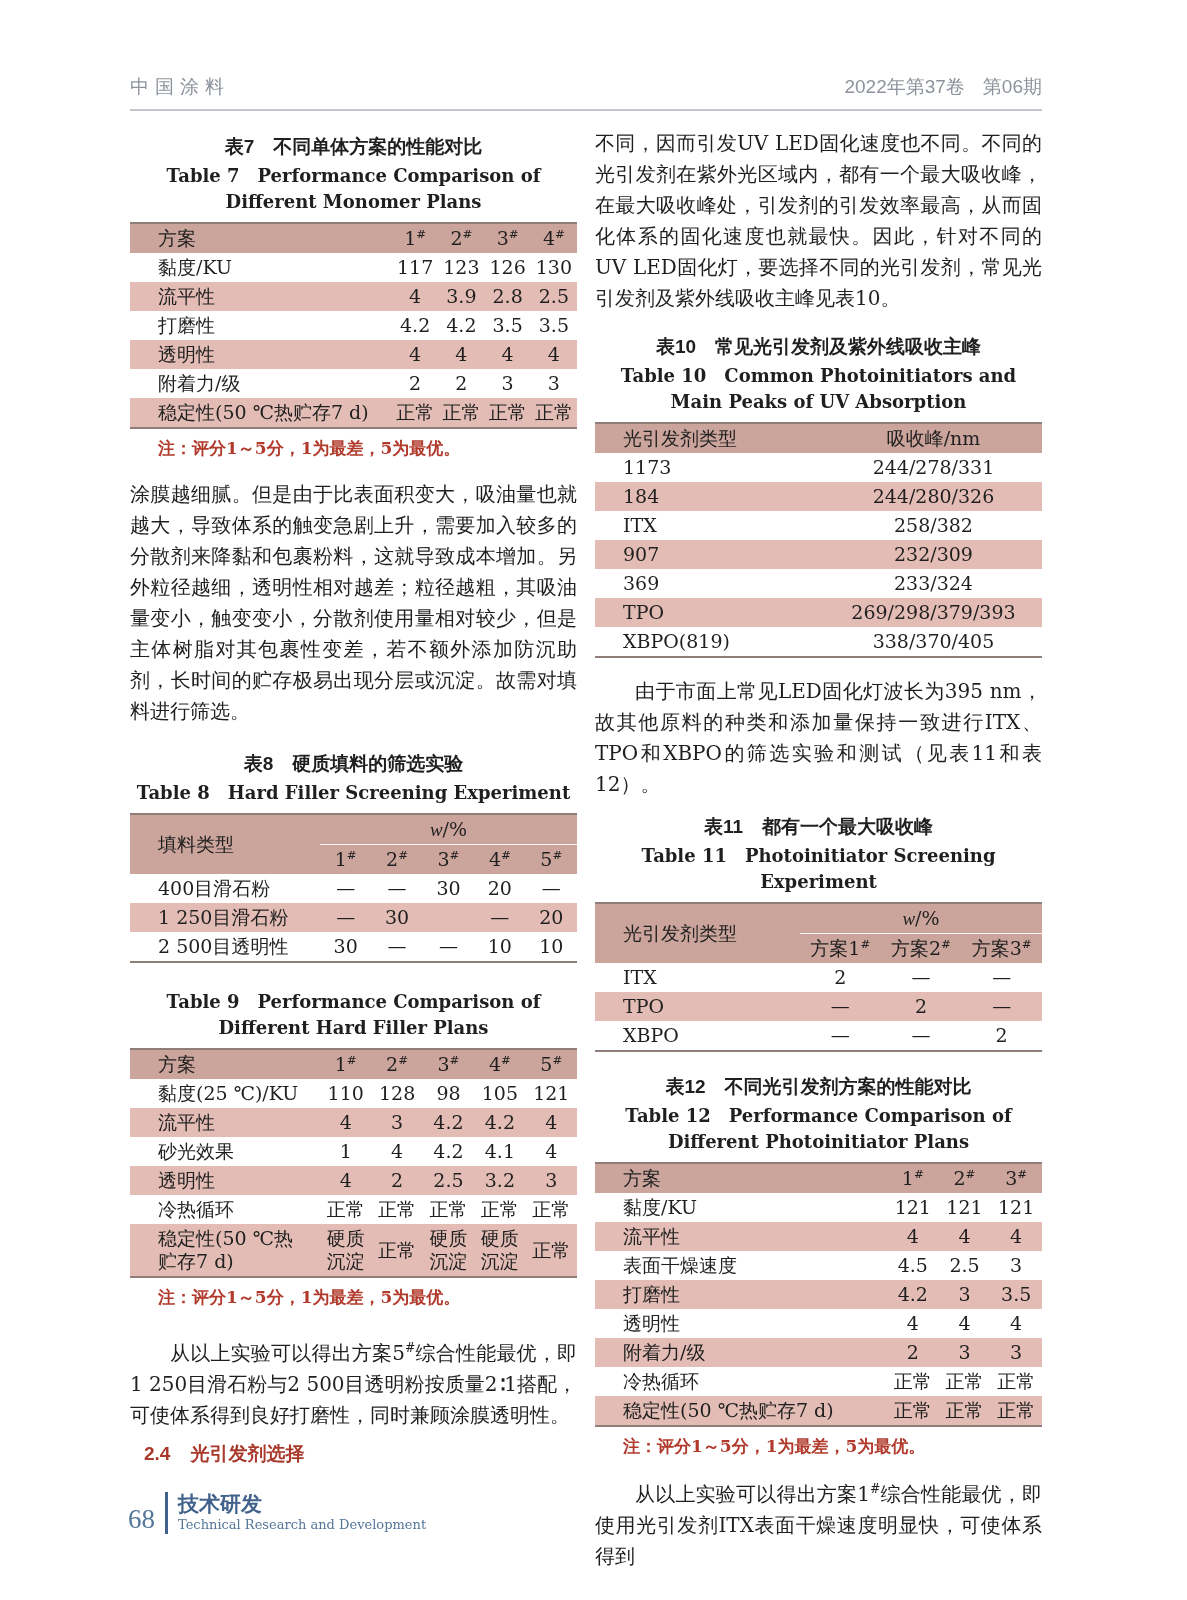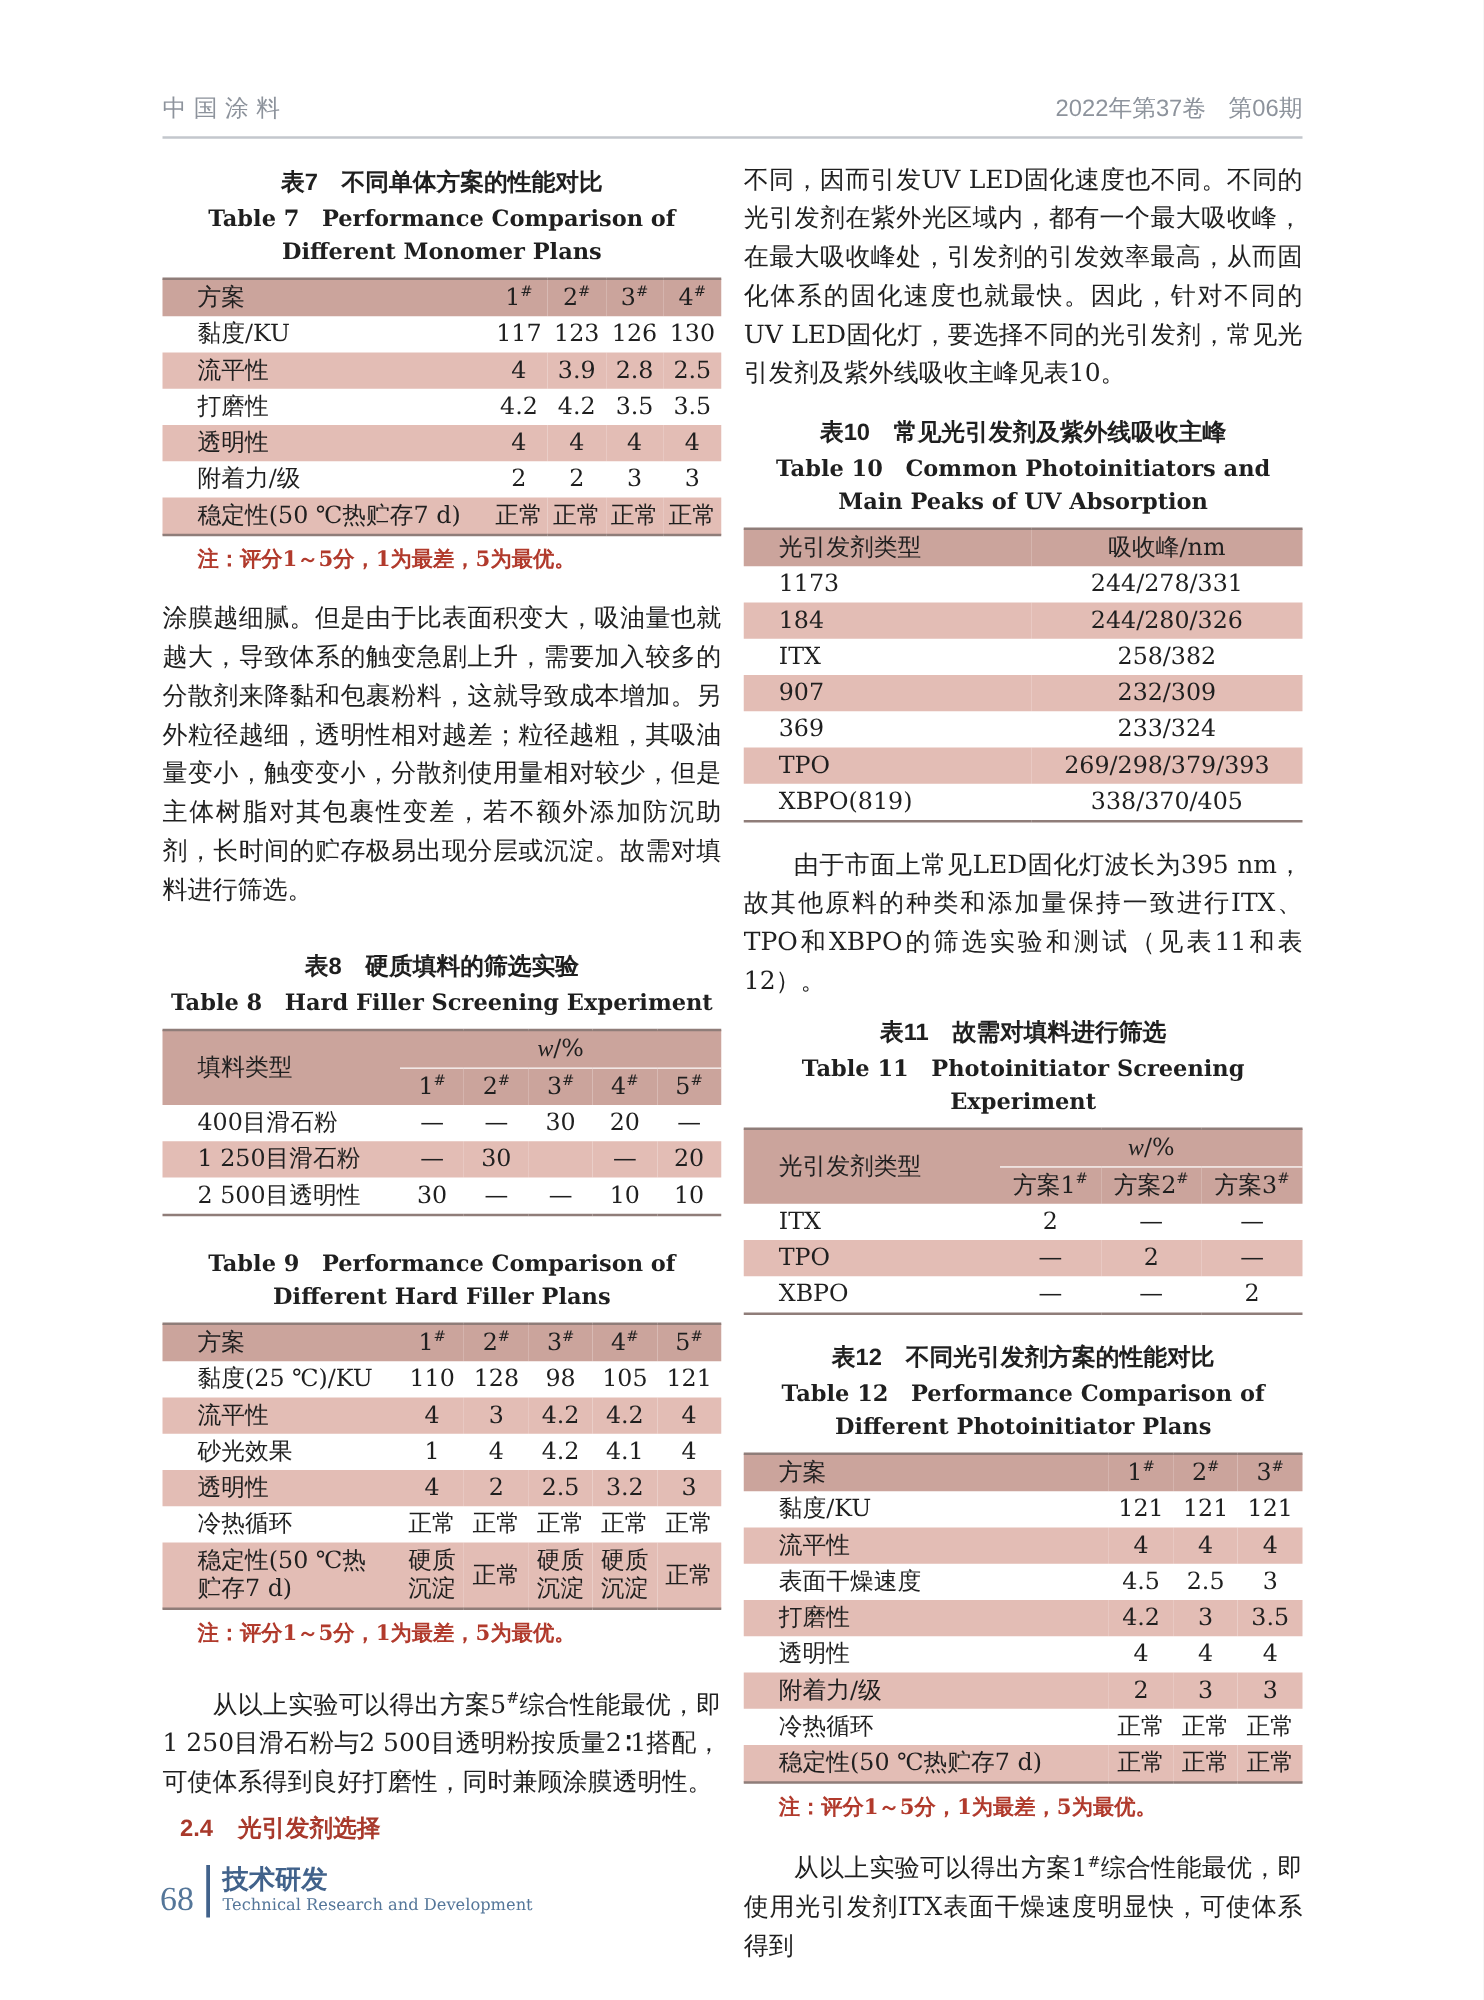--- a/index.html
+++ b/index.html
@@ -42,21 +42,21 @@
   .body-p{
     margin:0;
     font-size:20px;line-height:31px;
     text-align:justify;
     text-justify:inter-ideograph;
   }
   .body-p.indent{text-indent:2em;}
   .mt-6{margin-top:6px;}   .mt-14{margin-top:14px;}
   .mt-18{margin-top:18px;} .mt-20{margin-top:20px;}
   .mt-22{margin-top:22px;} .mt-26{margin-top:26px;}
-  .mt-30{margin-top:30px;} .mt-34{margin-top:34px;}
+  .mt-30{margin-top:30px;} .mt-34{margin-top:24px;}
   sup{font-size:0.62em;line-height:0;}
   
   .t-title-zh{
     font-family:"Liberation Sans","DejaVu Sans",sans-serif;
     font-weight:bold;font-size:19px;line-height:26px;
     text-align:center;margin:0 0 3px;
   }
   .t-title-en{
     font-weight:bold;font-size:18px;line-height:26px;
     text-align:center;margin:0 0 7px;
@@ -346,21 +346,21 @@
               </tr>
               <tr class="">
                 <td class="lbl">XBPO(819)</td>
                 <td>338/370/405</td>
               </tr>
             </tbody>
           </table>
         </section>
       <p class="body-p indent mt-18">由于市面上常见LED固化灯波长为395 nm，故其他原料的种类和添加量保持一致进行ITX、TPO和XBPO的筛选实验和测试（见表11和表12）。</p>
       <section class="table-block t11 mt-14" data-table="right.t11">
-          <div class="t-title-zh">表11　故需对填料进行筛选</div>
+          <div class="t-title-zh">表11　都有一个最大吸收峰</div>
           <div class="t-title-en">Table 11　Photoinitiator Screening Experiment</div>
           <table class="data-table">
             <thead>
               <tr>
                 <th class="lbl" rowspan="2">光引发剂类型</th>
                 <th class="grp" colspan="3"><i>w</i>/%</th>
               </tr>
               <tr>
                 <th>方案1<sup>#</sup></th>
                 <th>方案2<sup>#</sup></th>

